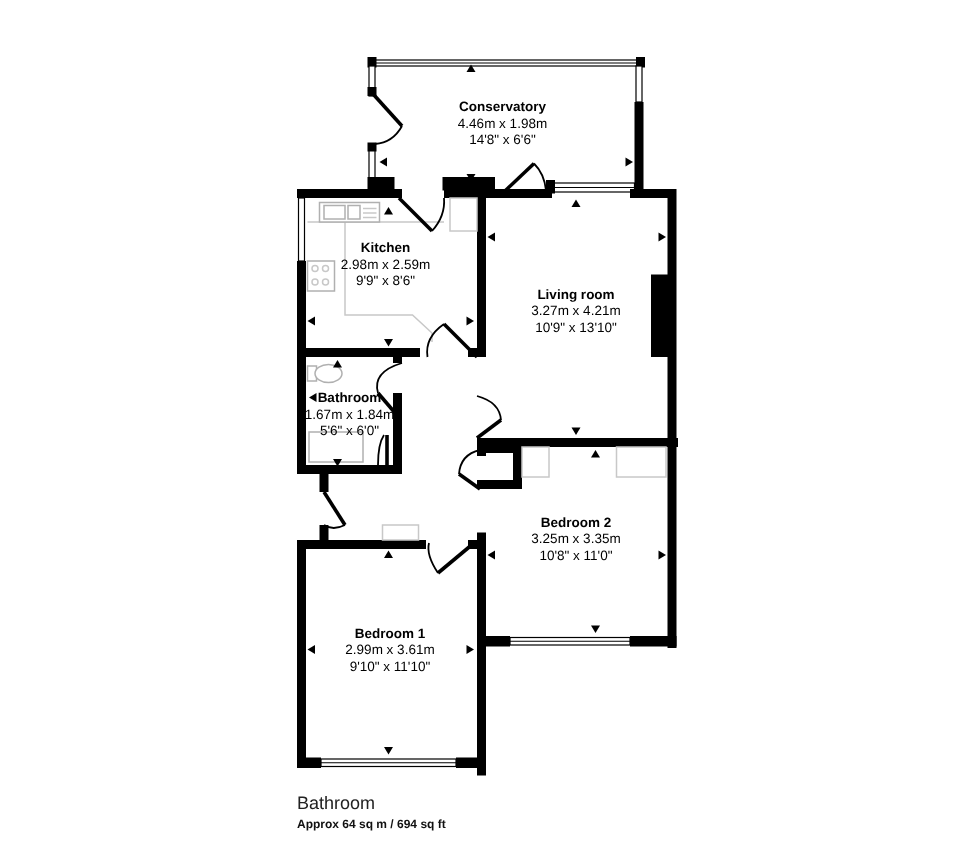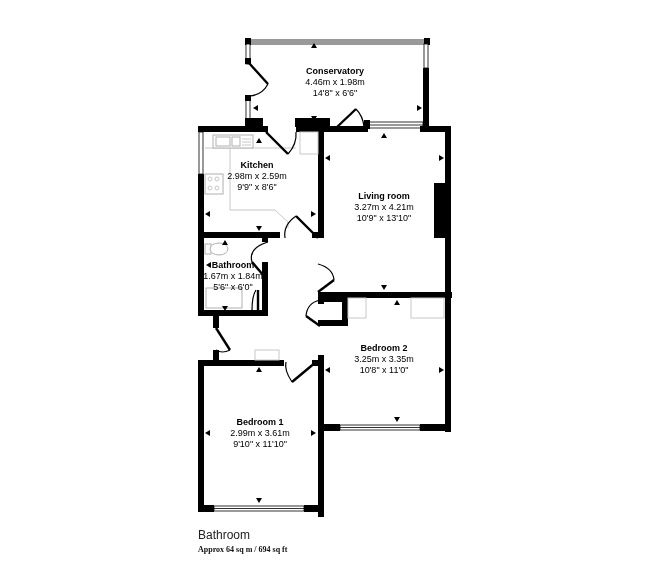--- a/index.html
+++ b/index.html
@@ -9,21 +9,21 @@
   .win { fill: #ffffff; stroke: #000000; stroke-width: 0.8; }
   .winline { stroke: #000000; stroke-width: 0.8; }
   .fix { fill: #ffffff; stroke: #b0b0b0; stroke-width: 1; }
   .fixline { fill: none; stroke: #c8c8c8; stroke-width: 1; }
   .door { fill: none; stroke: #000000; stroke-width: 1.2; }
   .doorleaf { stroke: #000000; stroke-width: 2.4; }
   .arrow { fill: #000000; }
   .rname { font-family: "Liberation Sans", sans-serif; font-weight: bold; font-size: 9px; fill: #000; }
   .rdim { font-family: "Liberation Sans", sans-serif; font-size: 9px; fill: #000; }
   .footer-title { position: absolute; left: 198px; top: 528px; font-size: 12px; color: #222; }
-  .footer-area { position: absolute; left: 198px; top: 545px; font-size: 8px; font-weight: bold; color: #111; font-family: Liberation Serif, serif; }
+  .footer-area { position: absolute; left: 198px; top: 545px; font-size: 8px; font-weight: bold; color: #111; }
 </style>
 </head>
 <body>
 
 <svg id="plan" width="650" height="565" viewBox="0 0 650 565">
 
   <g>
 
     <rect class="win" x="247" y="40" width="180" height="4"></rect>
     <line class="winline" x1="247" y1="42" x2="427" y2="42"></line>

